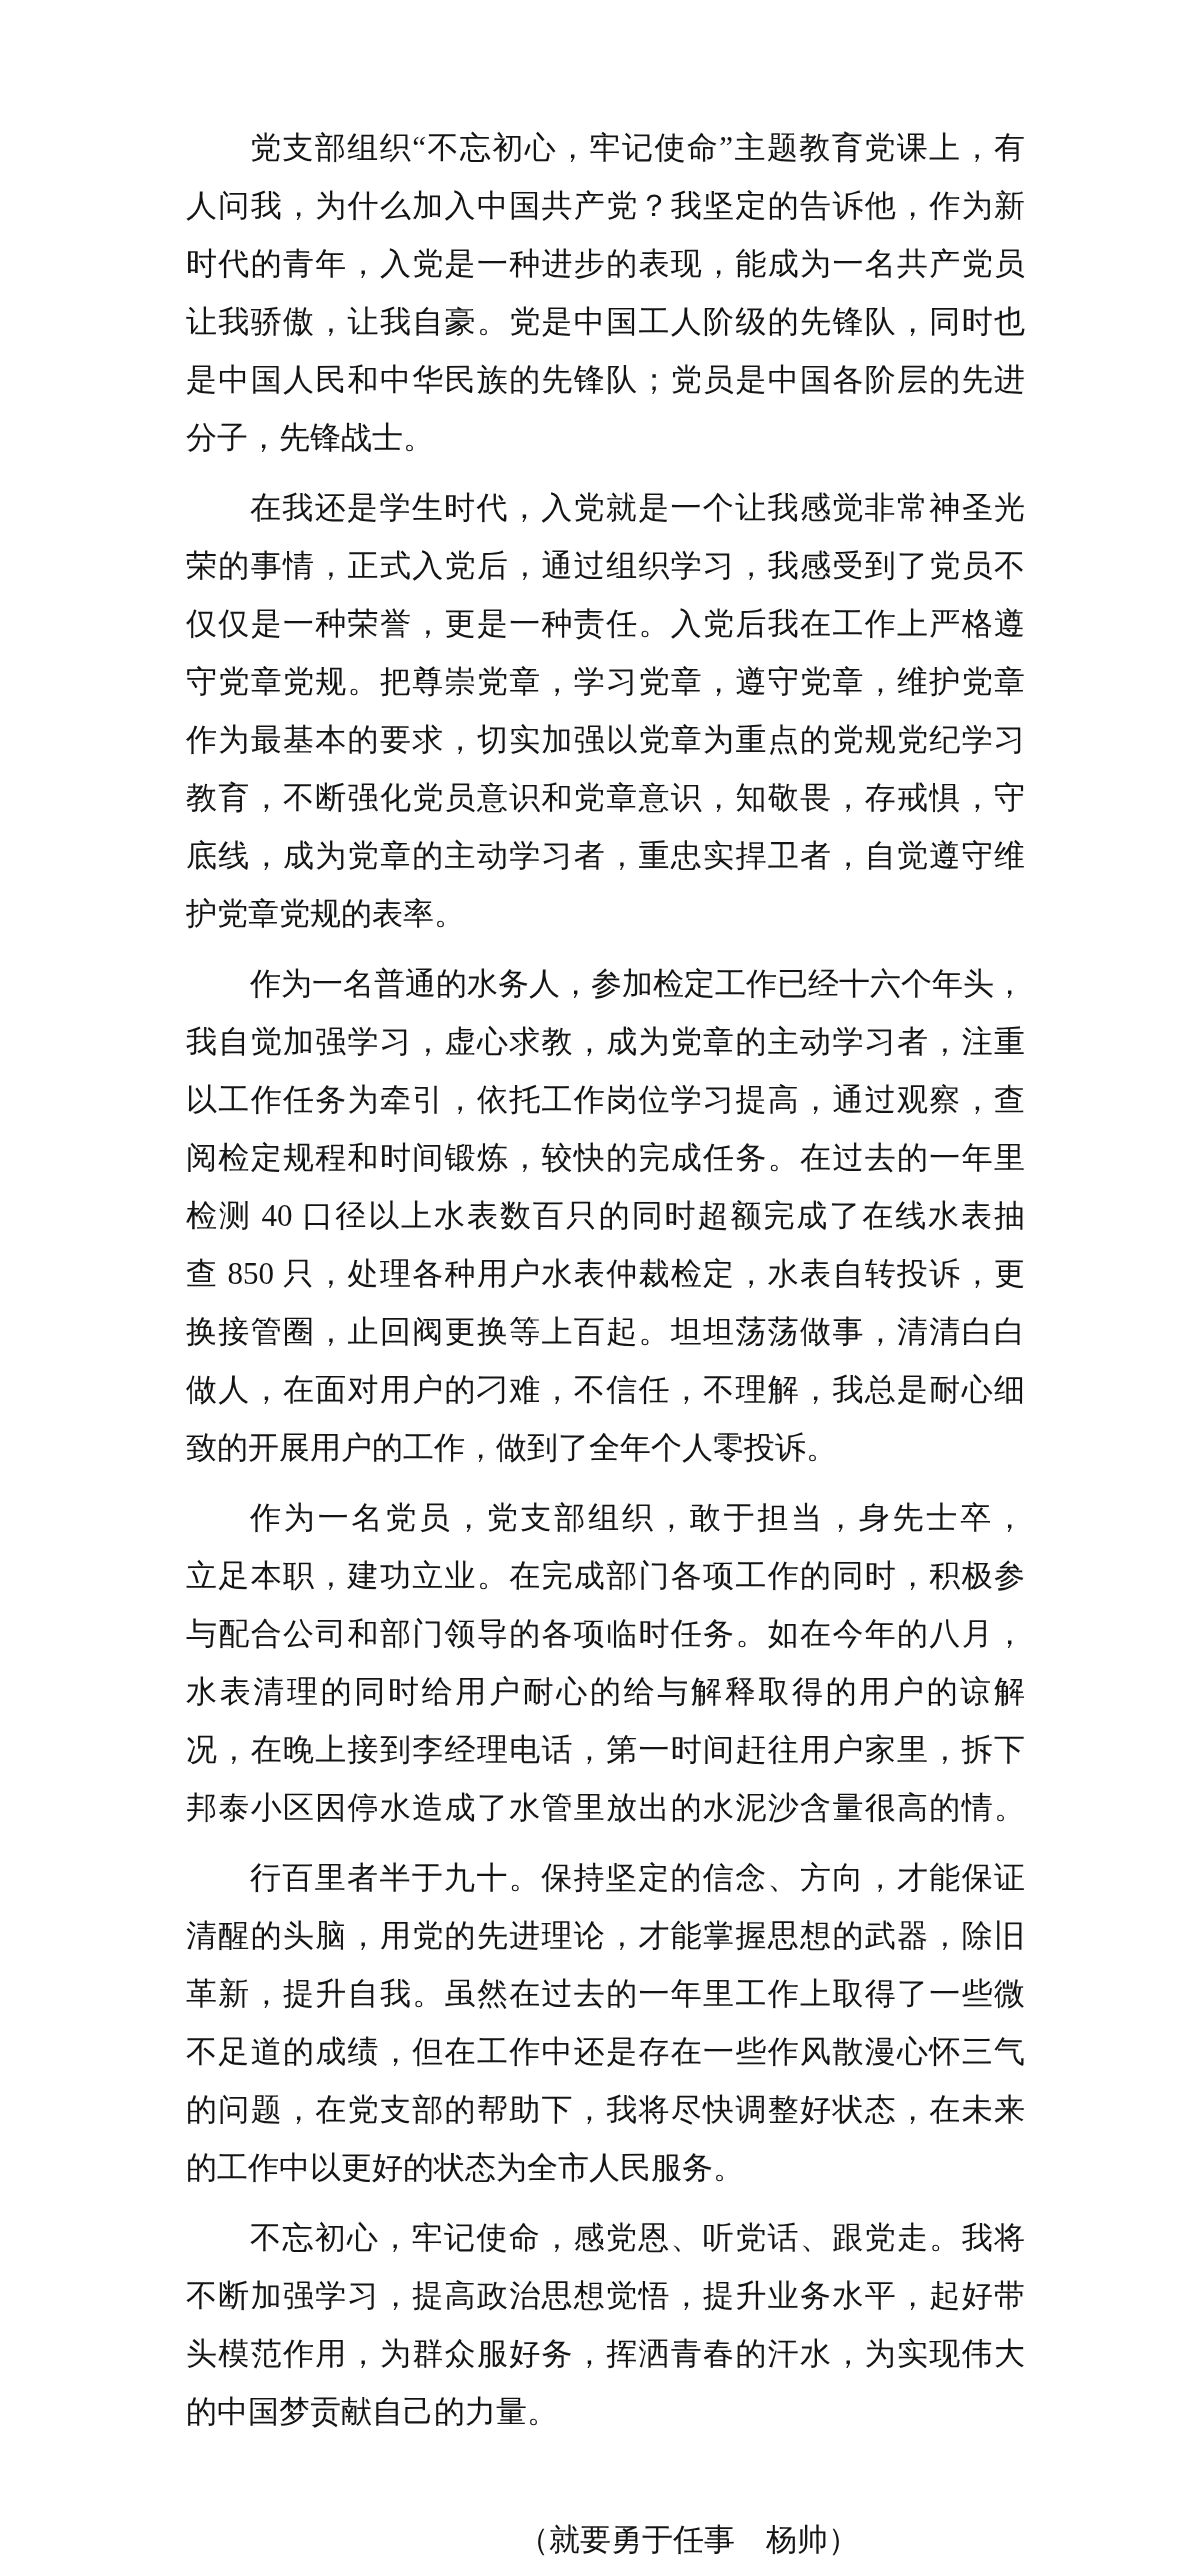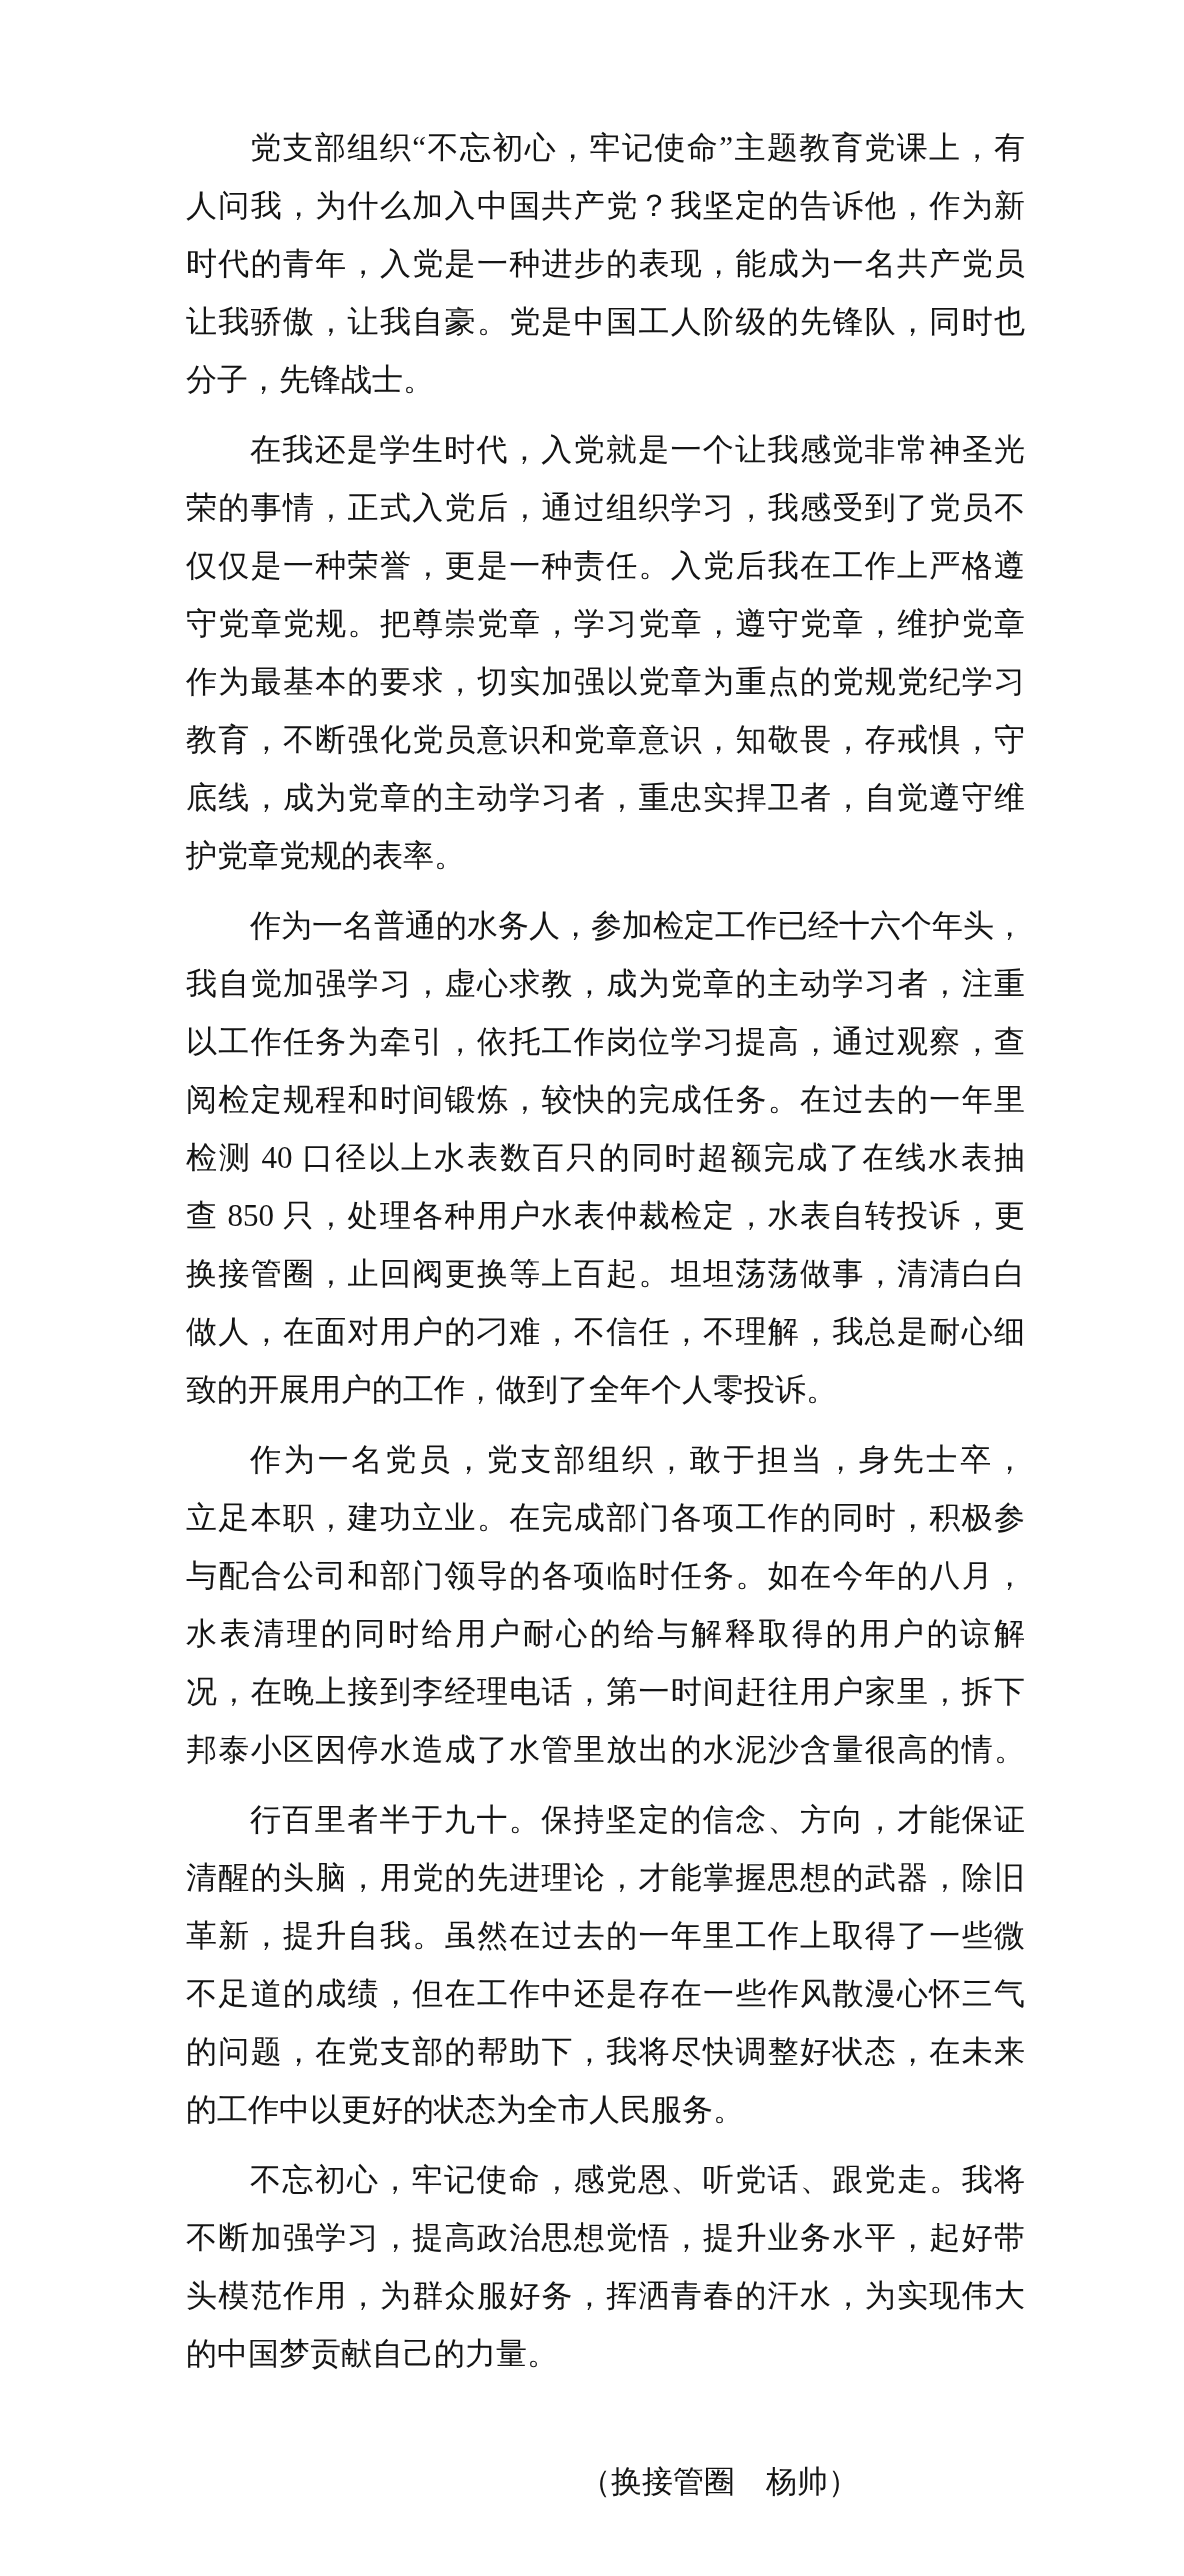--- a/index.html
+++ b/index.html
@@ -53,20 +53,21 @@
 </head>
 <body style="background: rgb(255, 255, 255); color: rgb(20, 20, 20);">
 
 <div class="doc">
 
   <div class="paragraph">
       <div class="line indent justify">党支部组织“不忘初心，牢记使命”主题教育党课上，有</div>
       <div class="line justify">人问我，为什么加入中国共产党？我坚定的告诉他，作为新</div>
       <div class="line justify">时代的青年，入党是一种进步的表现，能成为一名共产党员</div>
       <div class="line justify">让我骄傲，让我自豪。党是中国工人阶级的先锋队，同时也</div>
+      <div class="line justify">是中国人民和中华民族的先锋队；党员是中国各阶层的先进</div>
       <div class="line">分子，先锋战士。</div>
     </div>
     <div class="paragraph">
       <div class="line indent justify">在我还是学生时代，入党就是一个让我感觉非常神圣光</div>
       <div class="line justify">荣的事情，正式入党后，通过组织学习，我感受到了党员不</div>
       <div class="line justify">仅仅是一种荣誉，更是一种责任。入党后我在工作上严格遵</div>
       <div class="line justify">守党章党规。把尊崇党章，学习党章，遵守党章，维护党章</div>
       <div class="line justify">作为最基本的要求，切实加强以党章为重点的党规党纪学习</div>
       <div class="line justify">教育，不断强化党员意识和党章意识，知敬畏，存戒惧，守</div>
       <div class="line justify">底线，成为党章的主动学习者，重忠实捍卫者，自觉遵守维</div>
@@ -99,15 +100,15 @@
       <div class="line justify">的问题，在党支部的帮助下，我将尽快调整好状态，在未来</div>
       <div class="line">的工作中以更好的状态为全市人民服务。</div>
     </div>
     <div class="paragraph">
       <div class="line indent justify">不忘初心，牢记使命，感党恩、听党话、跟党走。我将</div>
       <div class="line justify">不断加强学习，提高政治思想觉悟，提升业务水平，起好带</div>
       <div class="line justify">头模范作用，为群众服好务，挥洒青春的汗水，为实现伟大</div>
       <div class="line">的中国梦贡献自己的力量。</div>
     </div>
     <div class="blank-line"></div>
-  <div class="signature">（换接管圈　杨帅）</div>
+  <div class="signature">（就要勇于任事　杨帅）</div>
 </div>
 
 
 </body></html>

